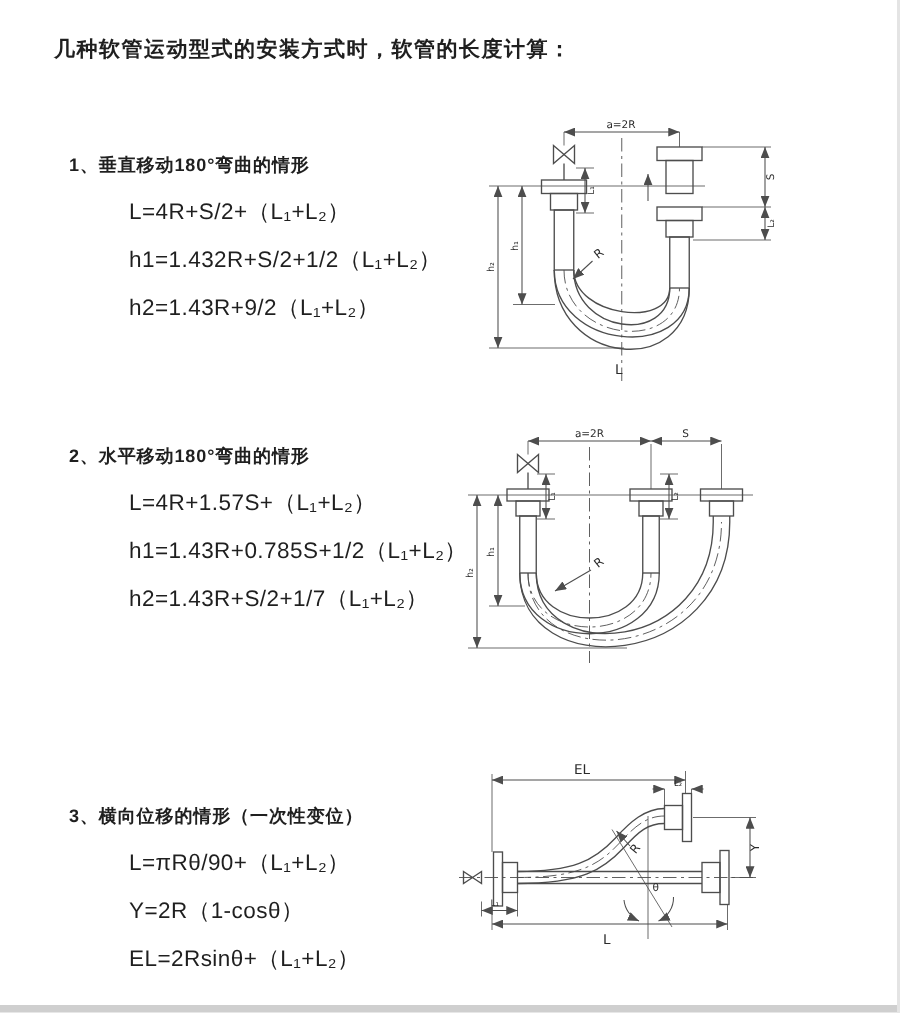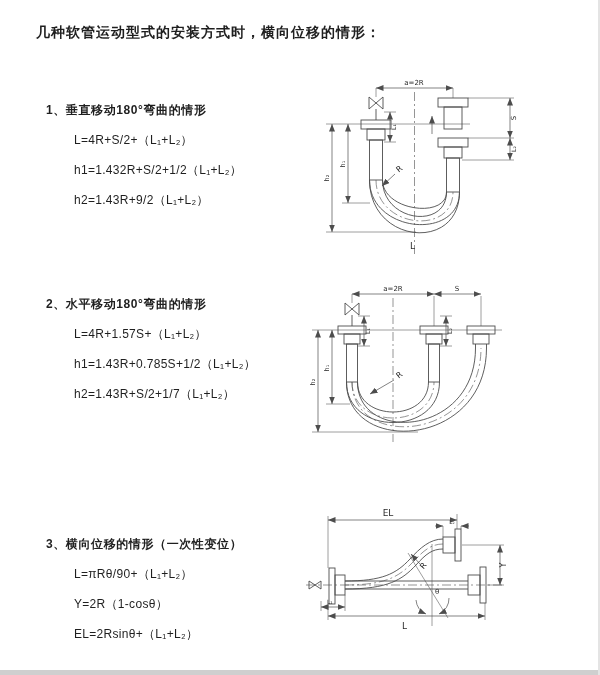--- a/index.html
+++ b/index.html
@@ -6,38 +6,38 @@
   body{
     width:600px;height:675px;background:#ffffff;position:relative;overflow:hidden;
     font-family:"Liberation Sans","DejaVu Sans",sans-serif;color:#1f1f1f;
   }
   .title{
     position:absolute;left:36px;top:24px;font-size:14px;font-weight:bold;
     letter-spacing:1px;white-space:nowrap;
   }
   .sec{position:absolute;left:46px;width:280px;}
   .sec-h{font-size:12px;font-weight:bold;letter-spacing:0.6px;white-space:nowrap;}
-  .formula{font-size:12px;margin-left:28px;margin-top:13px;letter-spacing:0.3px;white-space:nowrap;}
+  .formula{font-size:15px;margin-left:40px;margin-top:13px;letter-spacing:0.3px;white-space:nowrap;}
   .diag{position:absolute;}
   .diag line,.diag path,.diag rect{fill:none;stroke:#4d4d4d;stroke-width:0.9;}
   .diag .dim{stroke-width:0.7;}
   .diag .thin{stroke-width:0.55;}
   .diag .cl{stroke-width:0.6;stroke-dasharray:9 3 2 3;}
   .diag marker path{fill:#4d4d4d;stroke:none;}
   .diag pattern path{fill:none;stroke:#8a8a8a;stroke-width:0.6;}
   .diag text{fill:#2b2b2b;stroke:none;font-family:"DejaVu Sans",sans-serif;}
   .t5{font-size:5.5px;}.t6{font-size:6px;}.t65{font-size:6.5px;}.t7{font-size:7px;}
   .t8{font-size:8px;}.t9{font-size:9px;}
   .edge-bottom{position:absolute;left:0;bottom:0;width:600px;height:5px;background:#cfcfcf;}
   .edge-right{position:absolute;right:0;top:0;width:2px;height:675px;background:#e4e4e4;}
 </style>
 </head>
 <body>
 
-<div class="title">几种软管运动型式的安装方式时，横向位移的情形：</div>
+<div class="title">几种软管运动型式的安装方式时，软管的长度计算：</div>
 
 <div class="sec" style="top:102px">
   <div class="sec-h">1、垂直移动180°弯曲的情形</div>
   <div class="formula">L=4R+S/2+（L₁+L₂）</div>
   <div class="formula">h1=1.432R+S/2+1/2（L₁+L₂）</div>
   <div class="formula">h2=1.43R+9/2（L₁+L₂）</div>
 </div>
 
 <svg class="diag" style="left:310px;top:76px" width="290" height="182" viewBox="0 0 290 182">
   <defs>

